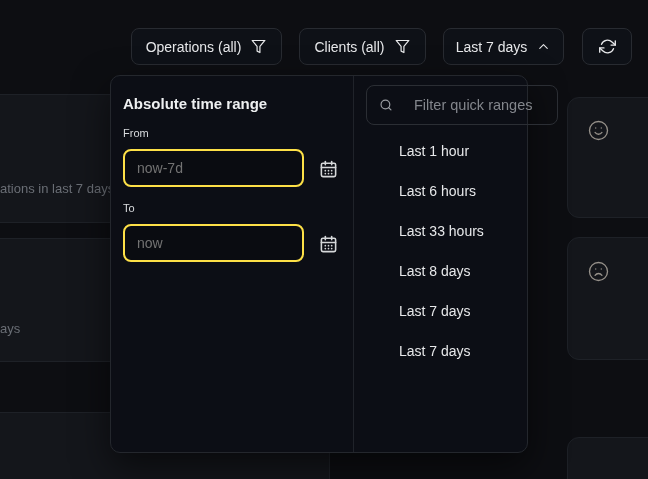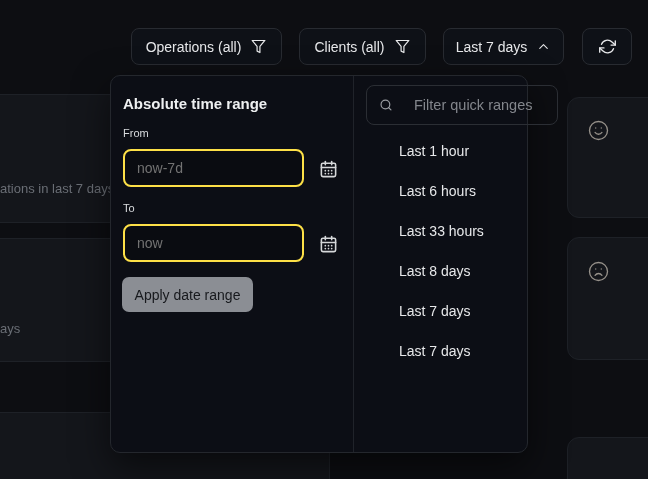--- a/index.html
+++ b/index.html
@@ -152,21 +152,20 @@
           <circle cx="8" cy="13.5" r="1.1"></circle>
             <circle cx="12" cy="13.5" r="1.1"></circle>
             <circle cx="16" cy="13.5" r="1.1"></circle>
           <circle cx="8" cy="17.2" r="1.1"></circle>
             <circle cx="12" cy="17.2" r="1.1"></circle>
             <circle cx="16" cy="17.2" r="1.1"></circle>
         </g>
       </svg>
     </button>
 
-    <button class="apply-btn">Apply date range</button>
 
     <div class="search-wrap">
       <svg class="ic search-ic" width="14" height="14" viewBox="0 0 24 24" style="stroke-width:2px">
         <circle cx="11" cy="11" r="7.5"></circle>
         <line x1="20.5" y1="20.5" x2="16.3" y2="16.3"></line>
       </svg>
       <input class="search-input" type="text" placeholder="Filter quick ranges" style="">
     </div>
 
     <div class="quick-list">

